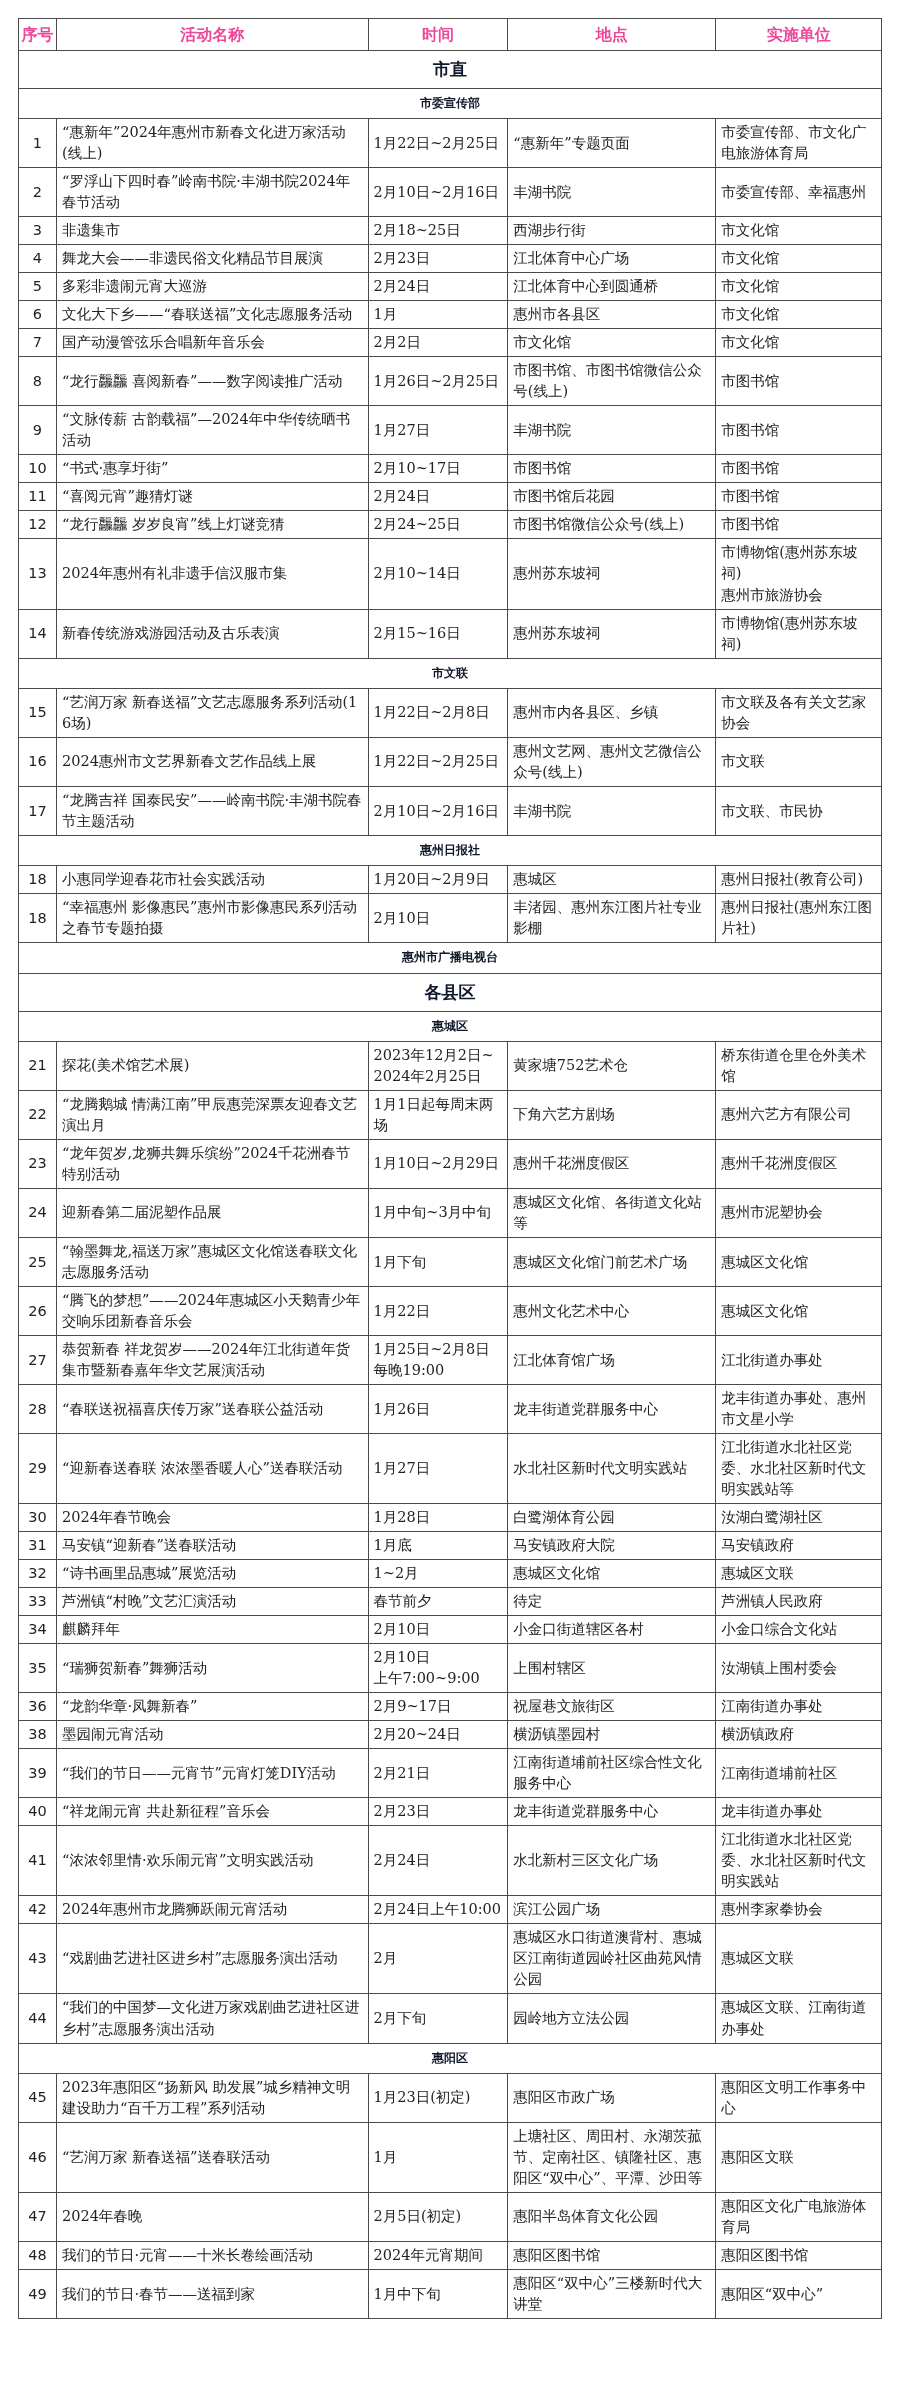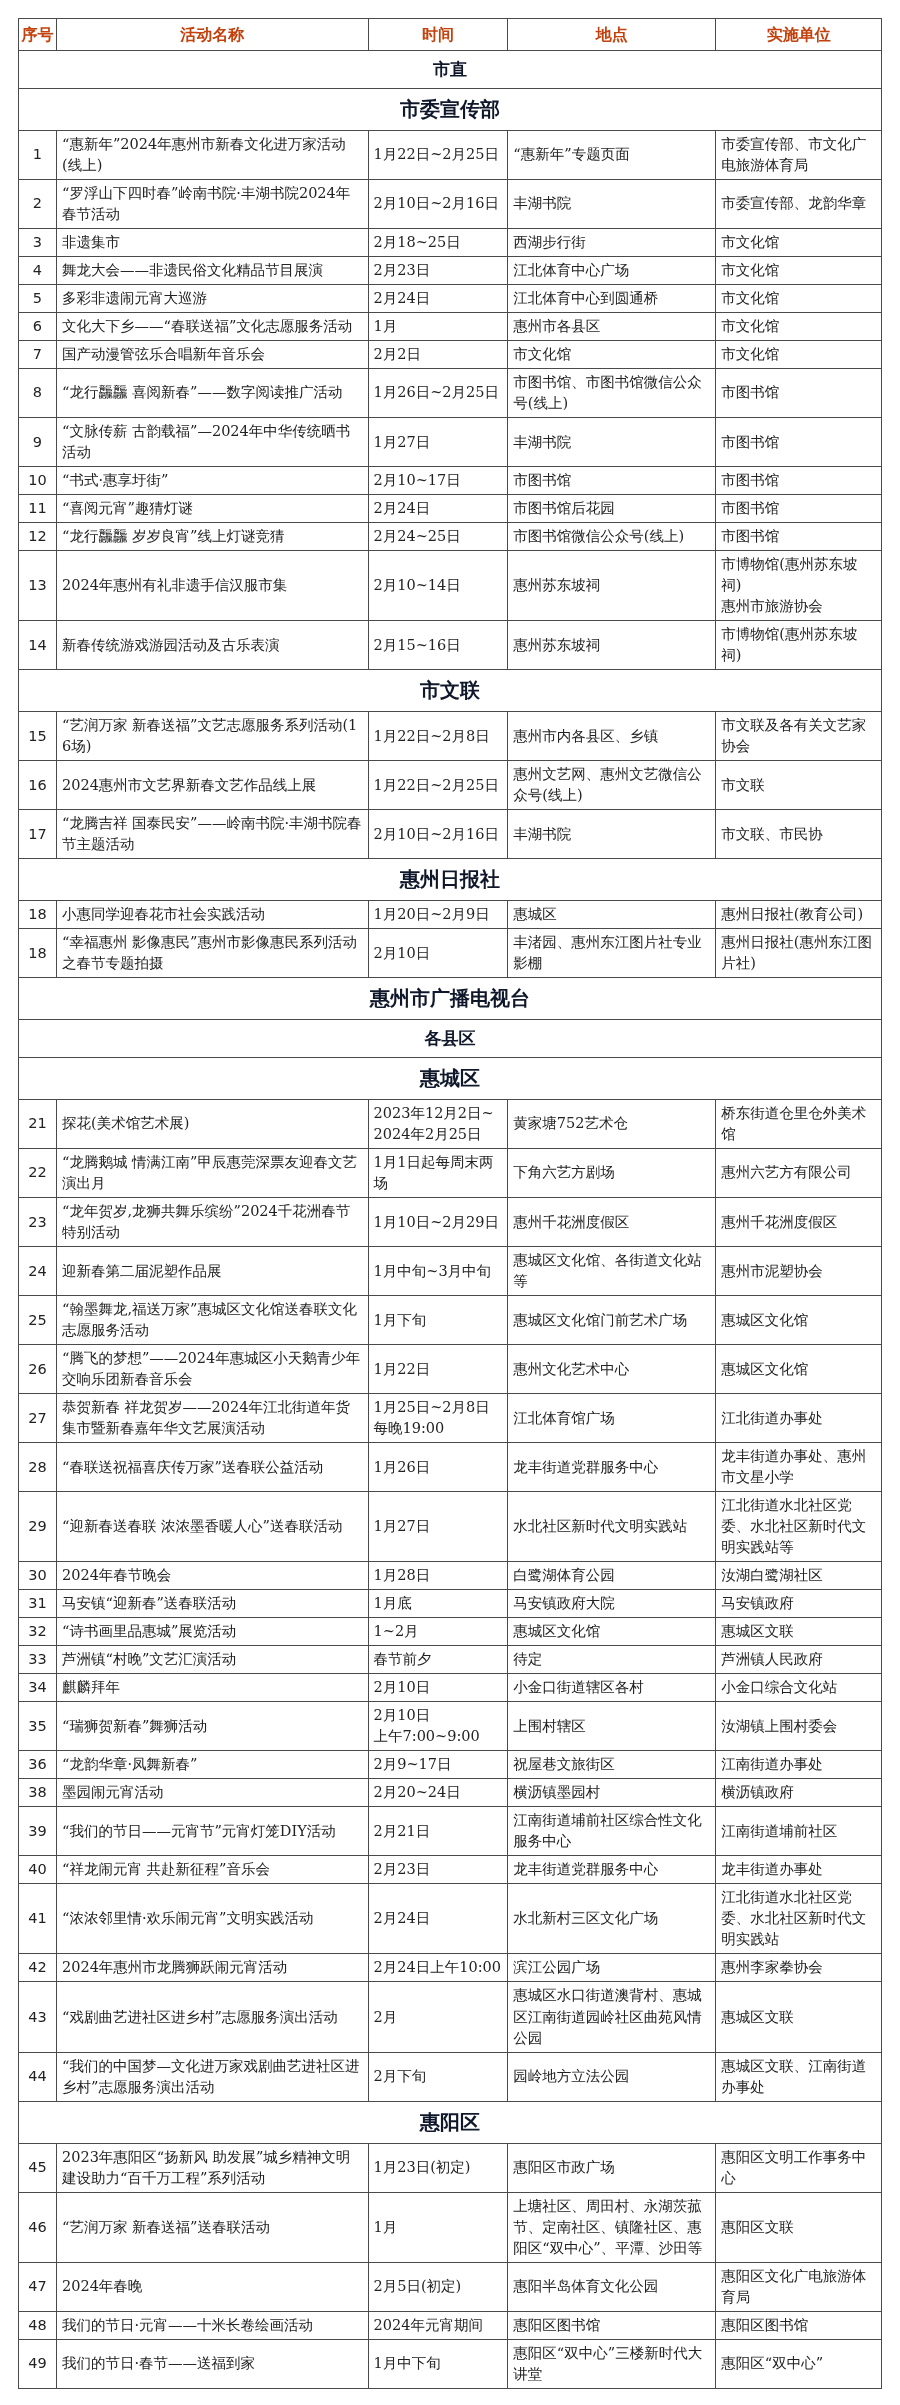--- a/index.html
+++ b/index.html
@@ -33,40 +33,40 @@
     line-height: 1.45;
     vertical-align: middle;
     word-break: break-all;
     white-space: pre-line;
   }
   th {
     font-family: "DejaVu Sans", "Liberation Sans", sans-serif;
     font-weight: bold;
     font-size: 16px;
     text-align: center;
-    color: #c2410c;
+    color: #ec4899;
     padding: 4px 2px;
   }
   td {
     font-family: "DejaVu Serif", "Liberation Serif", serif;
     text-align: left;
   }
   td.c-no {
     text-align: center;
     font-family: "DejaVu Sans", "Liberation Sans", sans-serif;
   }
   td.sec {
     font-family: "DejaVu Sans", "Liberation Sans", sans-serif;
     font-weight: bold;
     text-align: center;
     color: #0f172a;
     padding: 6px 4px;
   }
   td.sec1 { font-size: 17px; }
-  td.sec2 { font-size: 20px; }
+  td.sec2 { font-size: 12px; }
 </style>
 </head>
 <body>
 
 <div class="page">
   <table class="activity-table">
     <colgroup>
       <col class="c-no">
       <col class="c-name">
       <col class="c-time">
@@ -94,21 +94,21 @@
           <td>“惠新年”2024年惠州市新春文化进万家活动(线上)</td>
           <td>1月22日~2月25日</td>
           <td>“惠新年”专题页面</td>
           <td>市委宣传部、市文化广电旅游体育局</td>
         </tr>
         <tr>
           <td class="c-no">2</td>
           <td>“罗浮山下四时春”岭南书院·丰湖书院2024年春节活动</td>
           <td>2月10日~2月16日</td>
           <td>丰湖书院</td>
-          <td>市委宣传部、龙韵华章</td>
+          <td>市委宣传部、幸福惠州</td>
         </tr>
         <tr>
           <td class="c-no">3</td>
           <td>非遗集市</td>
           <td>2月18~25日</td>
           <td>西湖步行街</td>
           <td>市文化馆</td>
         </tr>
         <tr>
           <td class="c-no">4</td>

